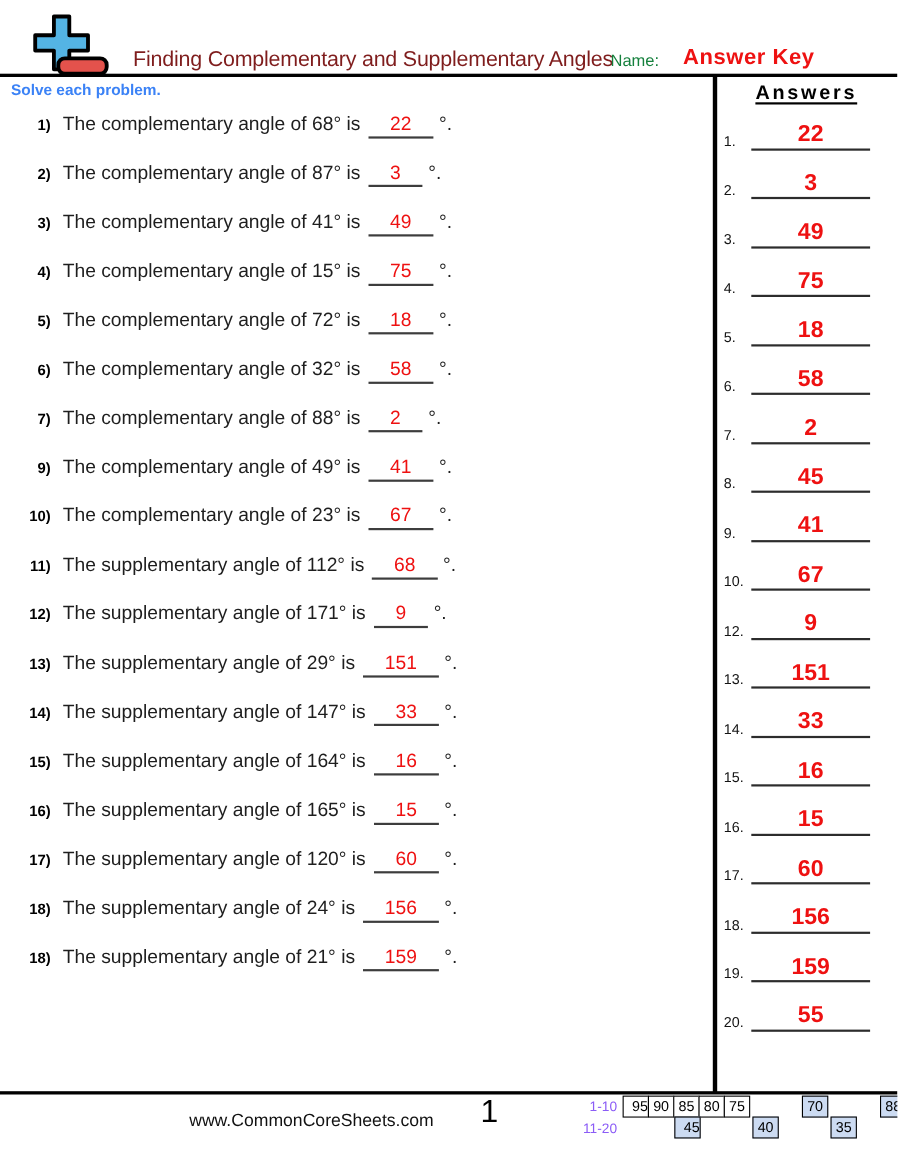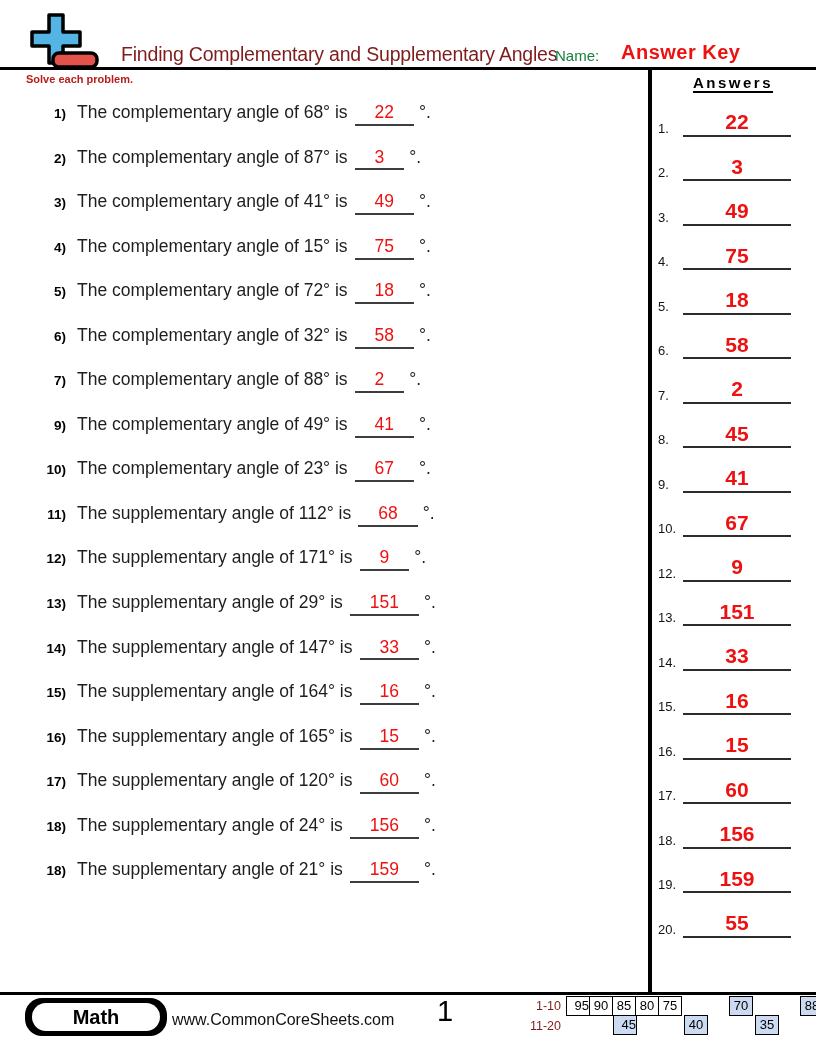--- a/index.html
+++ b/index.html
@@ -27,33 +27,33 @@
   .answer-key {
     position: absolute; left: 621px; top: 41px;
     font-size: 20px; font-weight: 700; color: var(--red);
     letter-spacing: 0.5px;
   }
   .header-line {
     position: absolute; left: 0; top: 67px;
     width: 816px; height: 3px; background: #000;
   }
   .instructions {
-    position: absolute; left: 26px; top: 73px;
-    font-size: 11px; font-weight: 700; color: #b91c1c;
+    position: absolute; left: 10px; top: 73px;
+    font-size: 14px; font-weight: 700; color: #3b82f6;
   }
 
   
   .divider {
     position: absolute; left: 648px; top: 68px;
     height: 926px; width: 2px;
     border-left: 2px solid #000; border-right: 2px solid #000;
   }
 
   
-  .problems { position: absolute; left: 0; top: 90px; width: 645px; margin-left: 20px; }
+  .problems { position: absolute; left: 0; top: 90px; width: 645px; }
   .problem {
     height: 44.55px; line-height: 44.55px;
     white-space: nowrap;
   }
   .pnum {
     display: inline-block; width: 46px; text-align: right;
     font-weight: 700; font-size: 13.5px; color: #000;
     vertical-align: baseline;
   }
   .ptext { font-size: 17.5px; color: #1e1e1e; margin-left: 11px; }
@@ -62,21 +62,21 @@
     min-width: 28px; padding: 0 20px;
     border-bottom: 2px solid #3d3d3d;
     text-align: center; color: var(--red); font-size: 17.5px;
     margin-left: 7px; vertical-align: baseline;
   }
   .psuffix { font-size: 17.5px; color: #1e1e1e; margin-left: 5px; }
 
   
   .answers-header {
     position: absolute; left: 653px; top: 74px; width: 160px;
-    text-align: center; font-size: 15px; font-weight: 700;
+    text-align: center; font-size: 18px; font-weight: 700;
     letter-spacing: 2.5px; color: #000;
     text-decoration: underline;
     text-underline-offset: 3px;
     text-decoration-thickness: 2px;
   }
   .answer-list { position: absolute; left: 655px; top: 92px; width: 158px; }
   .ans-item { height: 44.5px; display: flex; align-items: flex-end; }
   .ans-num {
     width: 28px; padding-left: 3px; padding-bottom: 1px;
     font-size: 13px; color: #141414; flex: none;
@@ -109,21 +109,21 @@
   }
   .page-num {
     position: absolute; left: 400px; top: 995px; width: 90px;
     text-align: center; font-size: 29px; color: #000;
   }
   .score-table { position: absolute; left: 528px; top: 996px; }
   .score-row { display: flex; }
   .score-row + .score-row .score-cell { margin-top: -1px; }
   .score-label {
     width: 38px; text-align: right; padding-right: 5px;
-    font-size: 12.5px; line-height: 20px; color: #7f1d1d; flex: none;
+    font-size: 12.5px; line-height: 20px; color: #8b5cf6; flex: none;
   }
   .score-cell {
     width: 24px; height: 20px; margin-left: -1px;
     border: 1px solid #000; background: #fff;
     text-align: center; font-size: 13px; line-height: 18px; color: #000;
   }
   .score-cell:first-of-type { margin-left: 0; text-align: right; }
   .score-cell.hl { background: var(--cellblue); margin-left: 47px; }
 </style>
 </head>
@@ -316,23 +316,20 @@
       </div>
 
       <div class="ans-item">
         <span class="ans-num">20.</span>
         <span class="ans-blank">55</span>
       </div>
     </div>
 
   <div class="footer-line"></div>
 
-  <div class="subject-badge">
-    <div class="pill">Math</div>
-  </div>
 
   <div class="website">www.CommonCoreSheets.com</div>
   <div class="page-num">1</div>
 
   <div class="score-table">
     <div class="score-row">
       <span class="score-label">1-10</span>
       <span style="display:flex">
           <span class="score-cell">95</span>
           <span class="score-cell">90</span>

